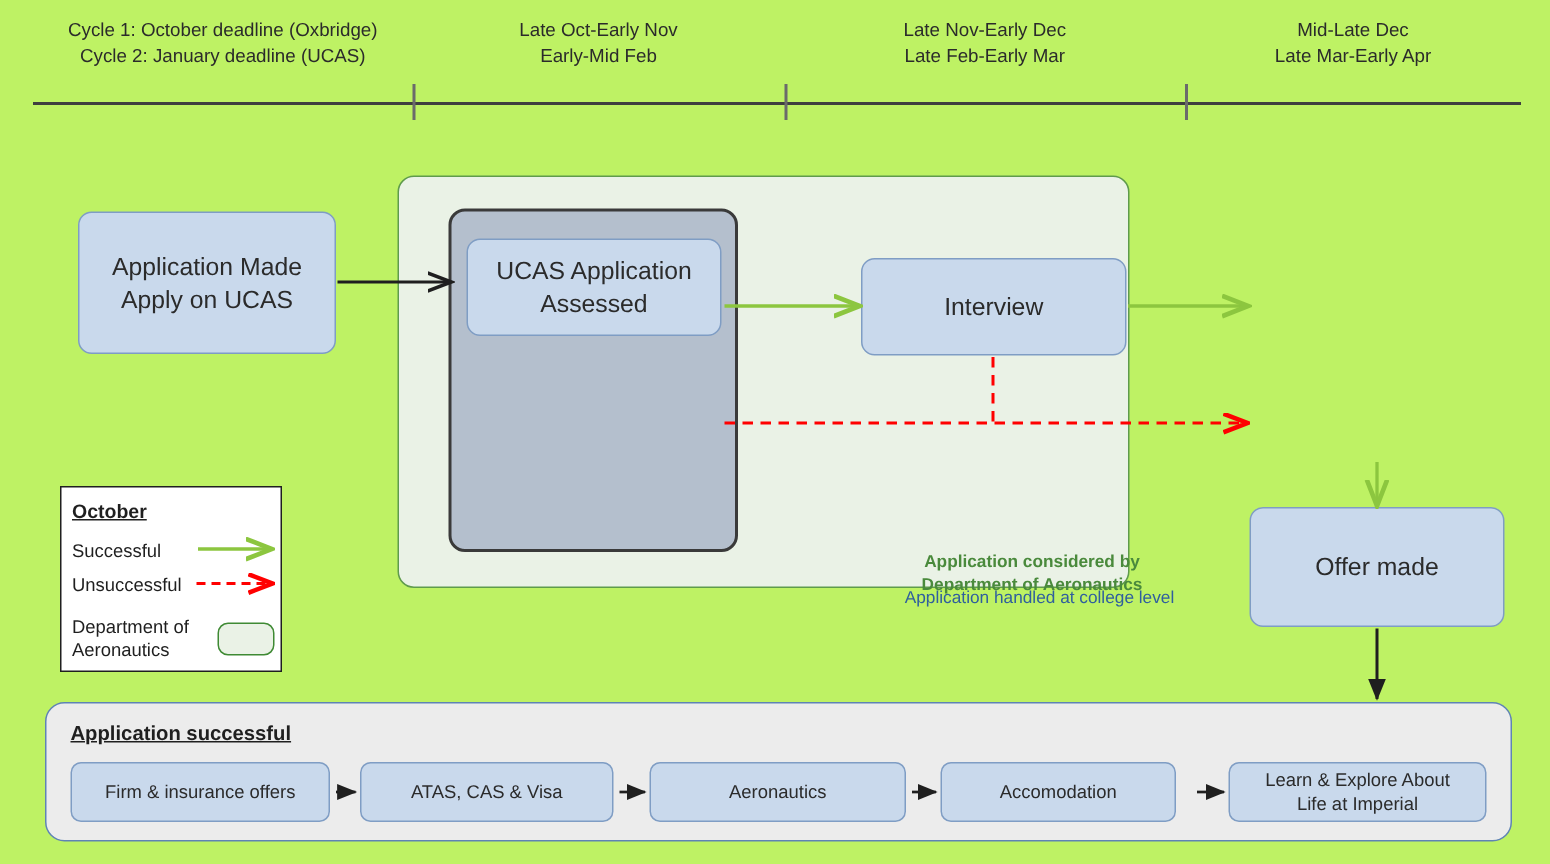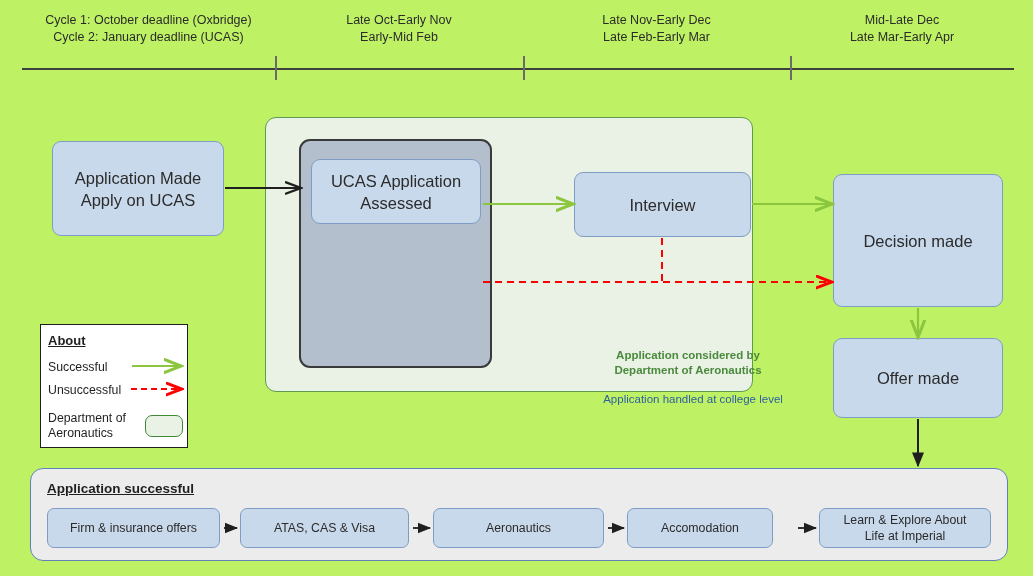--- a/index.html
+++ b/index.html
@@ -71,20 +71,21 @@
     border-radius: 11px;
   }
   .dept-caption {
     position: absolute;
     text-align: center;
     font-size: 11.5px;
     line-height: 15px;
     font-weight: bold;
     color: #4a8a3c;
     white-space: pre-line;
+    margin-top: 20px;
   }
   .college-caption {
     position: absolute;
     text-align: center;
     font-size: 11.5px;
     line-height: 15px;
     font-weight: normal;
     color: #2f5f9e;
     white-space: nowrap;
   }
@@ -179,43 +180,42 @@
 
   <div class="box" style="left:52px; top:141px; width:172px; height:95px;">Application Made
 Apply on UCAS</div>
 
   <div class="box" style="left:311px; top:159px; width:170px; height:65px;">UCAS Application
 Assessed</div>
 
 
   <div class="box" style="left:574px; top:172px; width:177px; height:65px;">Interview</div>
 
-  <div class="box" style="left:833px; top:174px; width:170px; height:133px;">Decision made</div>
 
   <div class="box" style="left:833px; top:338px; width:170px; height:80px;">Offer made</div>
 
   <div class="dept-caption" style="left:573px; top:348px; width:230px;">Application considered by
 Department of Aeronautics</div>
   <div class="college-caption" style="left:553px; top:392px; width:280px;">Application handled at college level</div>
 
   <div class="legend" style="left:40px; top:324px; width:148px; height:124px;"></div>
-  <div class="legend-title" style="left:48px; top:333px;">About</div>
+  <div class="legend-title" style="left:48px; top:333px;">October</div>
   <div class="legend-row-label" style="left:48px; top:360px;">Successful</div>
   <div class="legend-row-label" style="left:48px; top:383px;">Unsuccessful</div>
   <div class="legend-row-label" style="left:48px; top:411px;">Department of
 Aeronautics</div>
   <div class="legend-swatch" style="left:145px; top:415px; width:38px; height:22px;"></div>
 
   <div class="success-panel" style="left:30px; top:468px; width:978px; height:93px;"></div>
   <div class="success-title" style="left:47px; top:481px;">Application successful</div>
 
   <div class="box small" style="left:47px; top:508px; width:173px; height:40px;">Firm &amp; insurance offers</div>
   <div class="box small" style="left:240px; top:508px; width:169px; height:40px;">ATAS, CAS &amp; Visa</div>
   <div class="box small" style="left:433px; top:508px; width:171px; height:40px;">Aeronautics</div>
-  <div class="box small" style="left:627px; top:508px; width:146px; height:40px;">Accomodation</div>
+  <div class="box small" style="left:627px; top:508px; width:157px; height:40px;">Accomodation</div>
   <div class="box small" style="left:819px; top:508px; width:172px; height:40px;">Learn &amp; Explore About
 Life at Imperial</div>
 
   <svg id="connectors" viewBox="0 0 1033 576">
     <defs>
       <marker id="arrowDark" markerWidth="9" markerHeight="9" refX="7.5" refY="3.6" orient="auto" markerUnits="strokeWidth">
         <path d="M0,0.6 L8,3.6 L0,6.6" fill="none" stroke="#1f1f1f" stroke-width="1.2"></path>
       </marker>
       <marker id="arrowDarkSolid" markerWidth="8" markerHeight="8" refX="6.8" refY="3.2" orient="auto" markerUnits="strokeWidth">
         <path d="M0,0.2 L7.4,3.2 L0,6.2 z" fill="#1f1f1f"></path>

